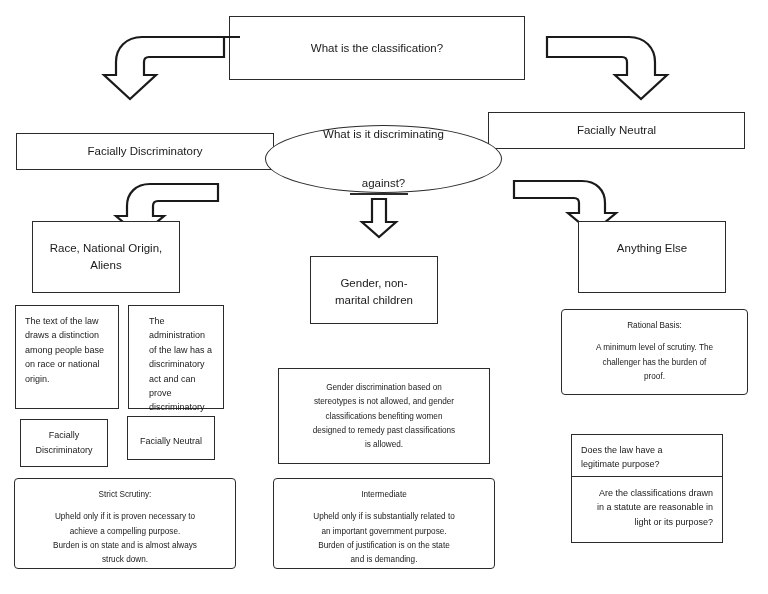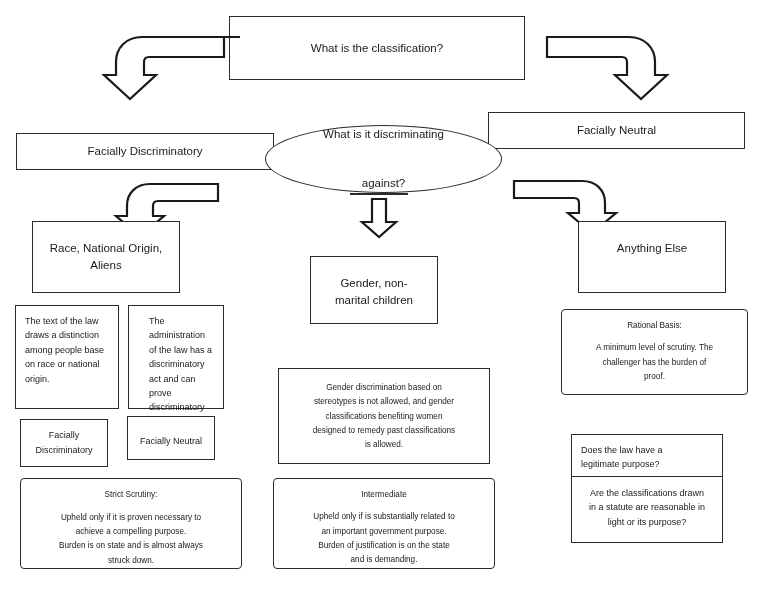--- a/index.html
+++ b/index.html
@@ -111,21 +111,21 @@
 
   <div class="node center t-body" style="left:20px;top:419px;width:88px;height:48px;line-height:1.7;">
     <span>Facially</span>
     <span>Discriminatory</span>
   </div>
 
   <div class="node top t-body pad-s" style="left:127px;top:416px;width:88px;height:44px;">
     <span>Facially Neutral</span>
   </div>
 
-  <div class="node rounded top t-small" style="left:20px;top:478px;width:222px;height:91px;padding:9px 7px 0 7px;line-height:1.75;justify-content:flex-end;">
+  <div class="node rounded top t-small" style="left:14px;top:478px;width:222px;height:91px;padding:9px 7px 0 7px;line-height:1.75;">
     <span>Strict Scrutiny:</span>
     <div class="gap"></div>
     <span>Upheld only if it is proven necessary to</span>
     <span>achieve a compelling purpose.</span>
     <span>Burden is on state and is almost always</span>
     <span>struck down.</span>
   </div>
 
   <div class="node top t-small" style="left:278px;top:348px;width:212px;height:96px;padding:12px 8px 0 8px;line-height:1.75;margin-top:20px;">
     <span>Gender discrimination based on</span>
@@ -150,19 +150,19 @@
     <span>A minimum level of scrutiny. The</span>
     <span>challenger has the burden of</span>
     <span>proof.</span>
   </div>
 
   <div class="node top t-body" style="left:571px;top:410px;width:152px;height:47px;align-items:flex-start;text-align:left;padding:8px 9px 0 9px;line-height:1.6;margin-top:24px;">
     <span>Does the law have a</span>
     <span>legitimate purpose?</span>
   </div>
 
-  <div class="node top t-body" style="left:571px;top:476px;width:152px;height:67px;align-items:center;text-align:left;padding:9px 9px 0 9px;line-height:1.6;">
+  <div class="node top t-body" style="left:571px;top:476px;width:152px;height:67px;align-items:flex-end;text-align:left;padding:9px 9px 0 9px;line-height:1.6;">
     <span>Are  the classifications drawn</span>
     <span>in a statute are reasonable in</span>
     <span>light or its purpose?</span>
   </div>
 
 </div>
 
 </body></html>

